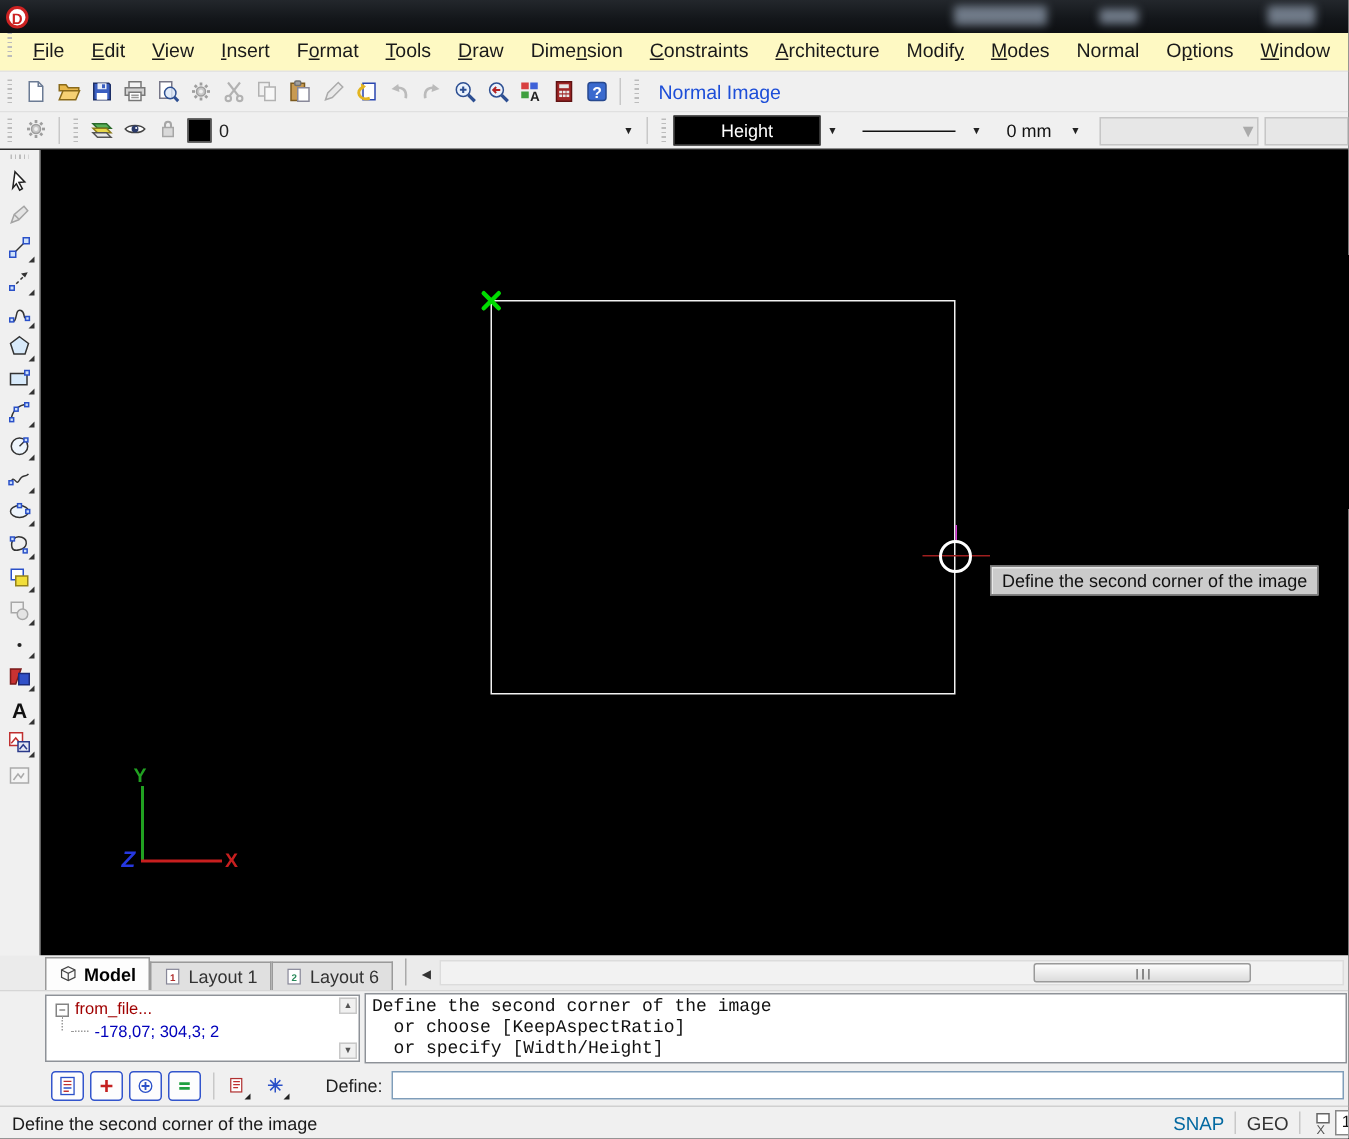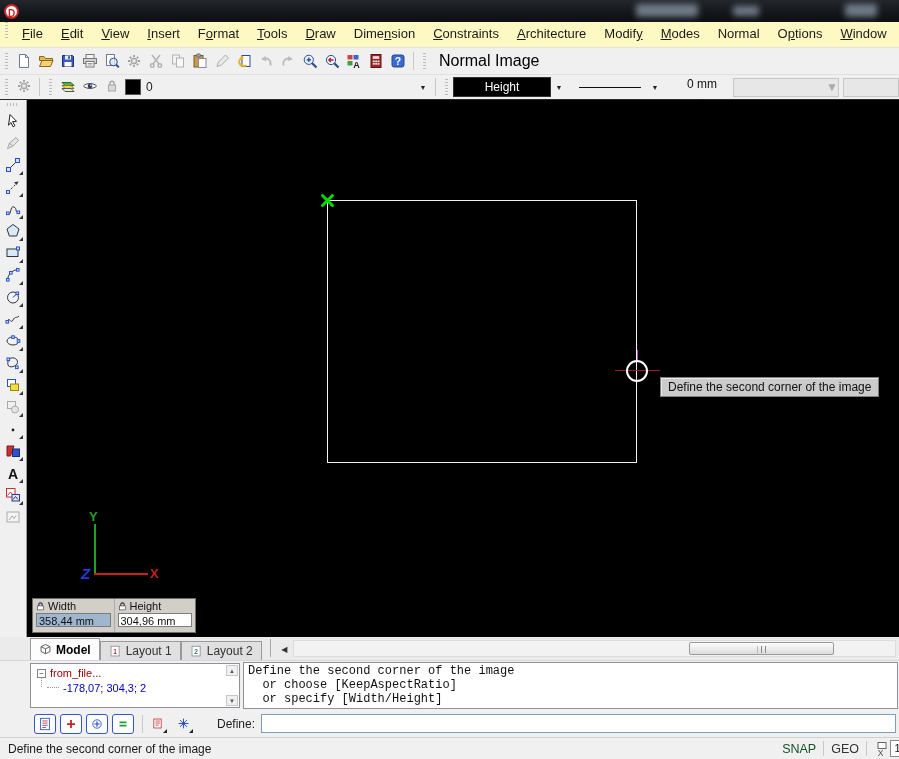--- a/index.html
+++ b/index.html
@@ -22,21 +22,21 @@
     background:repeating-linear-gradient(180deg,#bcbcbc 0 1px,transparent 1px 3px);}
   .menuitem{padding:4px 9px;font-size:13px;color:#1a1a1a;white-space:nowrap;cursor:default;}
 
   
   .tb1{position:absolute;left:0;top:48px;width:899px;height:27px;background:#f0f0f0;
     display:flex;align-items:center;border-bottom:1px solid #e0e0e0;box-sizing:border-box;}
   .tb1 .icons{display:flex;align-items:center;}
   .tbtn{width:22px;height:22px;display:flex;align-items:center;justify-content:center;border-radius:2px;}
   .tbtn.disabled{opacity:.85;}
   .vsep{width:1px;height:18px;background:#c8c8c8;margin:0 4px;flex:0 0 auto;}
-  .modelabel{margin-left:8px;font-size:16px;color:#000000;white-space:nowrap;}
+  .modelabel{margin-left:8px;font-size:13px;color:#1d4ed8;white-space:nowrap;}
 
   .tb2{position:absolute;left:0;top:75px;width:899px;height:25px;background:#f0f0f0;
     display:flex;align-items:center;box-sizing:border-box;border-bottom:1px solid #2a2a2a;}
   .combo{display:flex;align-items:center;height:21px;box-sizing:border-box;}
   .combo .arrow{width:16px;height:19px;display:flex;align-items:center;justify-content:center;
     font-size:7px;color:#222;flex:0 0 auto;}
   .layercombo{flex:1 1 auto;display:flex;align-items:center;gap:5px;padding-left:2px;}
   .swatch{width:14px;height:14px;background:#000;border:1px solid #555;flex:0 0 auto;}
   .layername{font-size:12px;color:#222;}
   .colorcombo .well{width:96px;height:18px;background:#000;color:#fff;font-size:12px;
@@ -131,21 +131,21 @@
   .cmdlabel{margin-left:18px;margin-right:6px;font-size:12px;color:#222;white-space:nowrap;}
   .cmdinput{flex:1;height:19px;margin-right:3px;background:#fff;border:1px solid #7f9db9;
     font-family:"Liberation Mono","DejaVu Sans Mono",monospace;font-size:12px;padding:0 3px;box-sizing:border-box;outline:none;}
 
   
   .statusbar{position:absolute;left:0;top:737px;width:899px;height:22px;background:#f0f0f0;
     border-top:1px solid #d0d0d0;box-sizing:border-box;display:flex;align-items:center;overflow:hidden;}
   .statusmsg{margin-left:8px;font-size:12px;color:#1a1a1a;flex:1;white-space:nowrap;}
   .stsep{width:1px;height:15px;background:#c8c8c8;margin:0 7px;}
   .sttoggle{font-size:12.5px;color:#333;white-space:nowrap;}
-  .sttoggle.dim{color:#14532d;}
+  .sttoggle.dim{color:#0369a1;}
   .pagebox{width:15px;height:17px;background:#fff;border:1px solid #888;box-sizing:border-box;
     font-size:11px;text-align:center;line-height:15px;margin-right:-6px;flex:0 0 auto;}
 </style>
 </head>
 <body>
 
 <div id="app">
 
   <div class="titlebar">
     <div class="applogo">D</div>
@@ -412,21 +412,21 @@
     <div class="vsep"></div>
     <div class="grip"></div>
     <div class="combo colorcombo">
       <div class="well">Height</div>
       <div class="arrow">▼</div>
     </div>
     <div class="combo linecombo" style="margin-left:6px;">
       <div class="line"></div>
       <div class="arrow">▼</div>
     </div>
-    <div class="combo widthcombo" style="margin-left:16px;flex-direction:column;">
+    <div class="combo widthcombo" style="margin-left:4px;">
       <div class="val">0 mm</div>
       <div class="arrow">▼</div>
     </div>
     <div class="discombo" style="margin-left:8px;">
       <div class="arrow">▼</div>
     </div>
     <div class="disbox"></div>
   </div>
 
   <div class="workspace">
@@ -622,42 +622,20 @@
       <div class="cursor-circle"></div>
 
       <div class="tooltip">Define the second corner of the image</div>
 
       <div class="axis-y"></div>
       <div class="axis-x"></div>
       <div class="axis-ylab">Y</div>
       <div class="axis-xlab">X</div>
       <div class="axis-zlab">Z</div>
 
-      <div class="whpanel">
-        <div class="whfield">
-          <div class="whlabel">
-            <svg width="9" height="9" viewBox="0 0 16 16">
-                <rect x="3" y="7" width="10" height="7" fill="#fff" stroke="#334"></rect>
-                <path d="M5 7V4.5a3 3 0 016 0V7" fill="none" stroke="#334" stroke-width="2"></path>
-              </svg>
-            <span>Width</span>
-          </div>
-          <div class="whinput selected">358,44 mm</div>
-        </div>
-        <div class="whfield">
-          <div class="whlabel">
-            <svg width="9" height="9" viewBox="0 0 16 16">
-                <rect x="3" y="7" width="10" height="7" fill="#fff" stroke="#334"></rect>
-                <path d="M5 7V4.5a3 3 0 016 0V7" fill="none" stroke="#334" stroke-width="2"></path>
-              </svg>
-            <span>Height</span>
-          </div>
-          <div class="whinput">304,96 mm</div>
-        </div>
-      </div>
     </div>
   </div>
 
   <div class="tabbar">
     <div class="tabs" id="tabs">
         <div class="tab active">
           <span style="display:flex">
             <svg width="13" height="13" viewBox="0 0 16 16">
               <path d="M8 1.8L13.5 4.5v6L8 13.2 2.5 10.5v-6z" fill="#fafafa" stroke="#444"></path>
               <path d="M2.5 4.5L8 7.2l5.5-2.7M8 7.2v6" fill="none" stroke="#444"></path>
@@ -674,21 +652,21 @@
           </span>
           <span>Layout 1</span>
         </div>
         <div class="tab">
           <span style="display:flex">
             <svg width="13" height="13" viewBox="0 0 16 16">
               <rect x="2.5" y="1.5" width="10" height="12" fill="#fff" stroke="#889"></rect>
               <text x="7.5" y="11" text-anchor="middle" font-size="8" font-weight="bold" fill="#2a8a5a">2</text>
             </svg>
           </span>
-          <span>Layout 2</span>
+          <span>Layout 6</span>
         </div>
       </div>
     <div class="tabsep"></div>
     <div class="tabarrow">◀</div>
     <div class="hscroll">
       <div class="hthumb">
         <div class="gripmarks"></div>
       </div>
     </div>
   </div>

